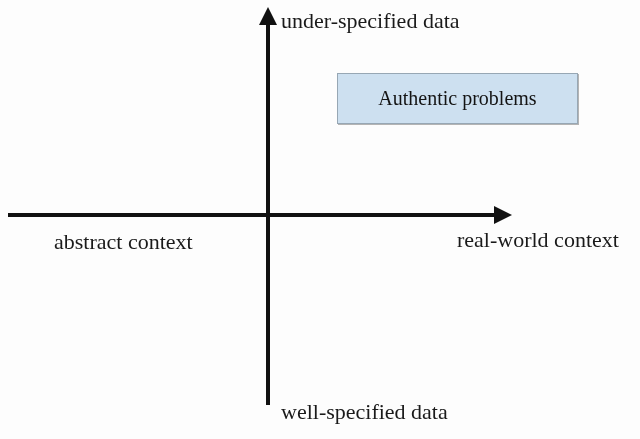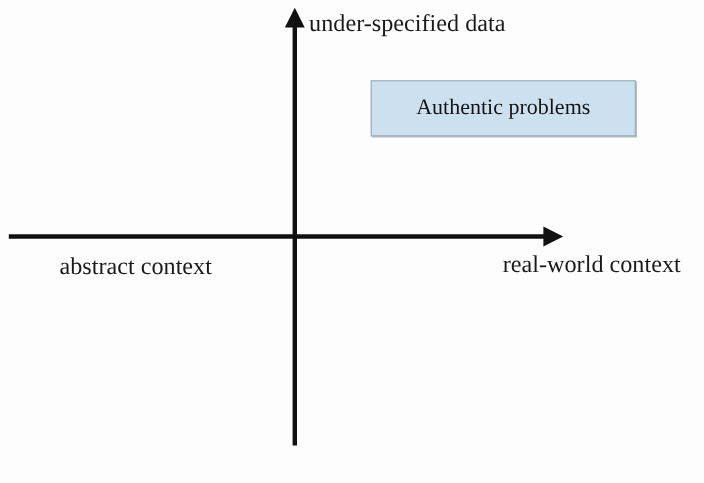--- a/index.html
+++ b/index.html
@@ -84,20 +84,21 @@
 
     <line x1="8" y1="215" x2="505" y2="215" stroke="#111111" stroke-width="4"></line>
     <polygon points="512,215 494,206 494,224" fill="#111111"></polygon>
 
     <line x1="268" y1="405" x2="268" y2="16" stroke="#111111" stroke-width="4"></line>
     <polygon points="268,7 259,25 277,25" fill="#111111"></polygon>
   </svg>
 
   <div class="axis-label" id="label-top">under-specified data</div>
 
+  <div class="axis-label" id="label-bottom">well-specified data</div>
 
   <div class="axis-label" id="label-left">abstract context</div>
 
   <div class="axis-label" id="label-right">real-world context</div>
 
   <div class="callout-box" id="box-authentic">
     <span>Authentic problems</span>
   </div>
 
 

